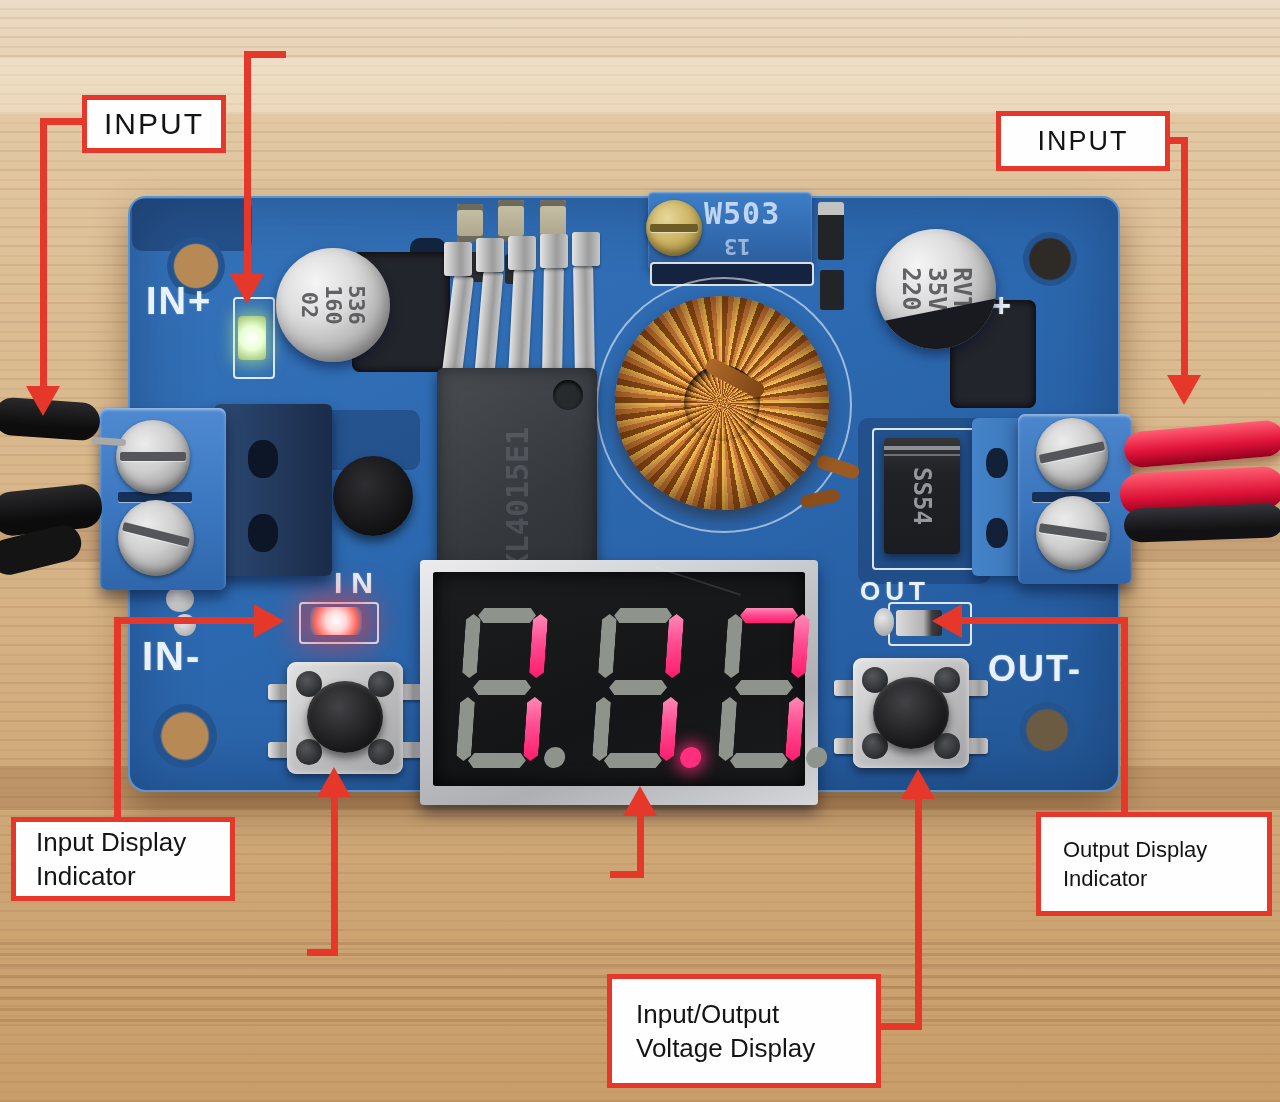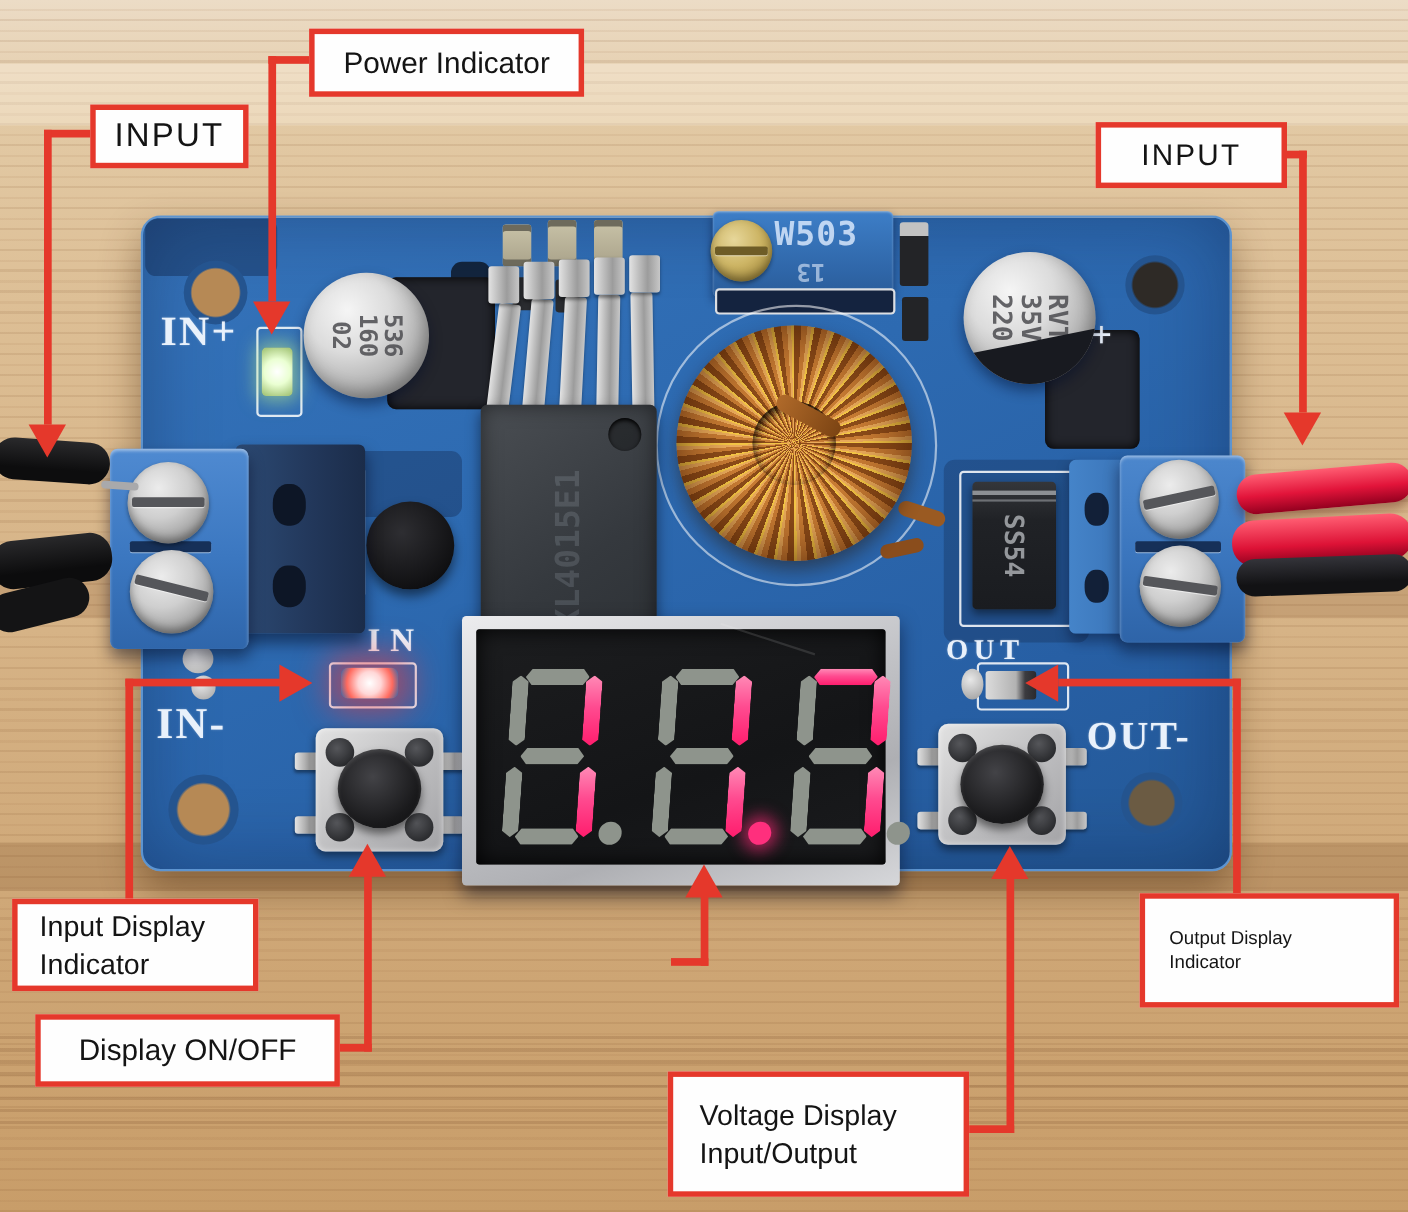--- a/index.html
+++ b/index.html
@@ -10,21 +10,21 @@
       repeating-linear-gradient(0deg, rgba(125,78,40,.12) 0 2px, rgba(0,0,0,0) 2px 9px, rgba(150,100,60,.09) 9px 11px, rgba(0,0,0,0) 11px 19px),
       linear-gradient(180deg,#ecdcc6 0%,#e2c9a4 10%,#dcbd93 28%,#d6b386 52%,#cfa878 74%,#c89d69 100%);
   }
   .streak{position:absolute;left:0;width:1280px;pointer-events:none;}
   .pcb{position:absolute;left:128px;top:196px;width:992px;height:596px;border-radius:18px;
     background:linear-gradient(155deg,#3573ba 0%,#2d6ab1 40%,#275fa4 75%,#235896 100%);
     border:2px solid #5d94d0;box-sizing:border-box;
     box-shadow:inset 0 0 70px rgba(0,10,40,.30), 0 18px 36px rgba(70,40,10,.45);}
   .patch{position:absolute;border-radius:10px;pointer-events:none;}
   .hole{position:absolute;border-radius:50%;}
-  .silk{position:absolute;color:#e9f1fb;font-family:Liberation Serif, serif;font-weight:bold;text-shadow:0 0 2px rgba(255,255,255,.35);}
+  .silk{position:absolute;color:#e9f1fb;font-family:Liberation Sans, sans-serif;font-weight:bold;text-shadow:0 0 2px rgba(255,255,255,.35);}
   .silk-outline{position:absolute;border:2px solid rgba(255,255,255,.85);border-radius:4px;background:rgba(10,20,45,.25);}
   .cap{position:absolute;border-radius:50%;
     background:radial-gradient(circle at 35% 30%, #f5f5f5 0%, #dcdcdc 35%, #b9b9b9 60%, #979797 82%, #868686 100%);
     box-shadow:0 6px 12px rgba(0,10,40,.45), inset -4px -6px 14px rgba(0,0,0,.25);}
   .cap-text{position:absolute;inset:0;display:flex;flex-direction:column-reverse;align-items:center;justify-content:center;
     transform:rotate(90deg);color:#4c4c50;font-family:"DejaVu Sans Mono",monospace;font-weight:bold;line-height:1.05;opacity:.85;}
   .cap-sleeve{position:absolute;border-radius:50%;background:#181a20;clip-path:polygon(0 78%,100% 58%,100% 100%,0 100%);}
   .capbase{position:absolute;background:#23252c;border-radius:8px;box-shadow:inset 0 0 10px #000;}
   .smd{position:absolute;border-radius:3px;}
   .lead{position:absolute;background:linear-gradient(90deg,#e3e3e3,#9c9c9c 60%,#c7c7c7);border-radius:3px;box-shadow:0 2px 3px rgba(0,0,0,.4);}
@@ -298,38 +298,32 @@
   <div class="head head-up" style="left:317px;top:767px;"></div>
 
   <div class="ann-line" style="left:962px;top:617px;width:166px;height:7px;"></div>
   <div class="ann-line" style="left:1121px;top:617px;width:7px;height:198px;"></div>
   <div class="head head-left" style="left:932px;top:604px;"></div>
 
   <div class="ann-line" style="left:880px;top:1023px;width:42px;height:7px;"></div>
   <div class="ann-line" style="left:915px;top:798px;width:7px;height:232px;"></div>
   <div class="head head-up" style="left:901px;top:769px;"></div>
 
-  <div class="ann-box center" style="left:281px;top:26px;width:250px;height:62px;font-size:27px;">
-    <span>Power Indicator</span>
-  </div>
   <div class="ann-box center" style="left:82px;top:95px;width:144px;height:58px;font-size:30px;letter-spacing:2px;">
     <span>INPUT</span>
   </div>
   <div class="ann-box center" style="left:996px;top:111px;width:174px;height:60px;font-size:27px;letter-spacing:2px;">
     <span>INPUT</span>
   </div>
   <div class="ann-box" style="left:11px;top:817px;width:224px;height:84px;font-size:26px;line-height:1.32;padding-left:20px;">
     <span>Input Display</span>
     <span>Indicator</span>
   </div>
-  <div class="ann-box center" style="left:32px;top:922px;width:277px;height:66px;font-size:27px;">
-    <span>Display ON/OFF</span>
-  </div>
-  <div class="ann-box" style="left:1036px;top:812px;width:236px;height:104px;font-size:17px;line-height:1.32;padding-left:22px;">
+  <div class="ann-box" style="left:1036px;top:812px;width:236px;height:104px;font-size:22px;line-height:1.32;padding-left:22px;">
     <span>Output Display</span>
     <span>Indicator</span>
   </div>
   <div class="ann-box" style="left:607px;top:974px;width:274px;height:114px;font-size:26px;line-height:1.32;padding-left:24px;">
+    <span>Input/Output</span>
     <span>Voltage Display</span>
-    <span>Input/Output</span>
   </div>
 
 </div>
 
 </body></html>

